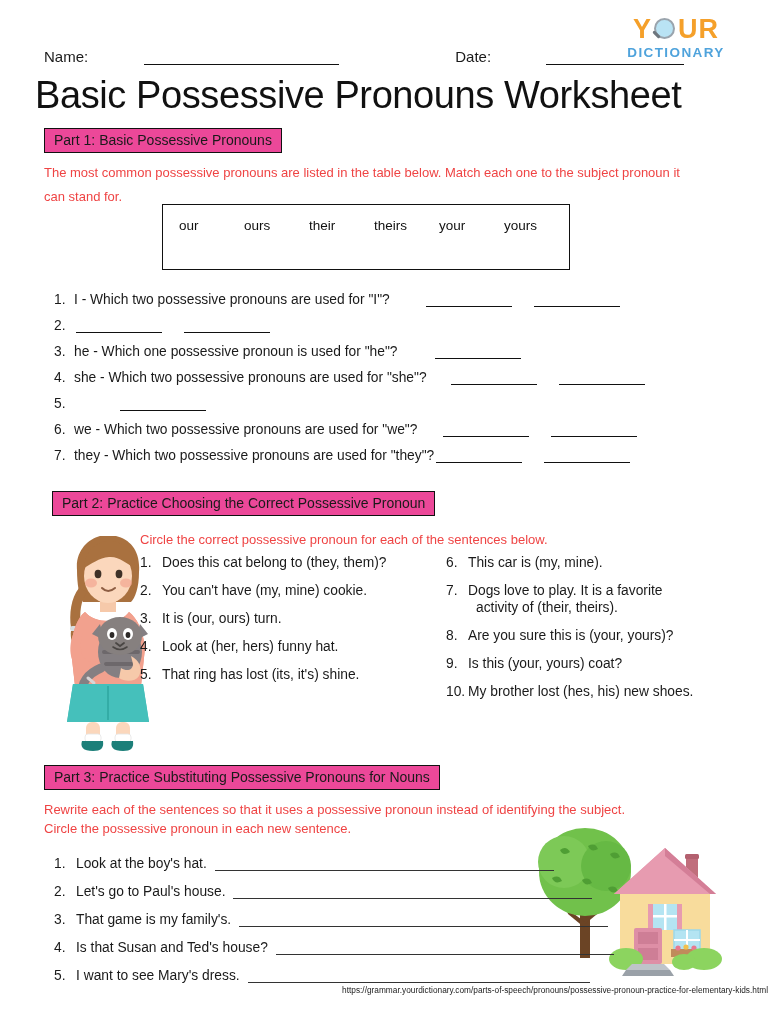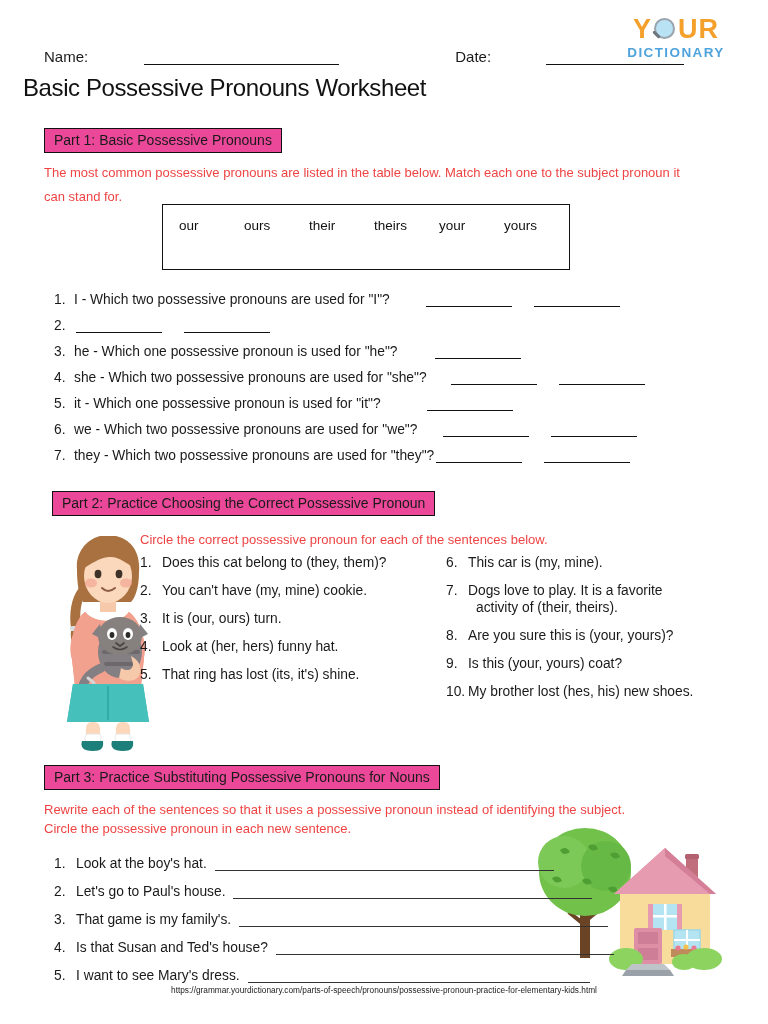--- a/index.html
+++ b/index.html
@@ -63,22 +63,22 @@
   .nd-label { white-space: nowrap; }
   .nd-rule {
     border-bottom: 1.4px solid #111;
     height: 14px;
   }
   .nd-rule.name { width: 212px; margin-left: 8px; }
   .nd-rule.date { width: 150px; margin-left: 7px; }
   .nd-gap { width: 22px; }
 
   .title {
-    position: absolute; left: 23px; top: 74px;
-    font-size: 24px; font-weight: 400;
+    position: absolute; left: 35px; top: 74px;
+    font-size: 38px; font-weight: 400;
     letter-spacing: -0.4px;
     color: #111;
     white-space: nowrap;
   }
 
   
   .part-head {
     position: absolute;
     border: 1.6px solid #111;
     padding: 3px 9px 4px 9px;
@@ -160,21 +160,21 @@
   .q3-blank {
     flex: 1;
     border-bottom: 1.3px solid #333;
     height: 14px;
     margin-left: 8px;
   }
 
   .footer-url {
     position: absolute;
     left: 0; right: 0; top: 985px;
-    text-align: center;
+    text-align: right;
     font-size: 8.3px;
     color: #222;
   }
 
   
   .girl { position: absolute; left: 47px; top: 536px; width: 120px; height: 218px; }
   .girl svg { display: block; }
 
   
   .house { position: absolute; left: 524px; top: 818px; width: 224px; height: 158px; }
@@ -247,21 +247,20 @@
     <div class="q1-item">
       <span class="q1-num">4.</span>
       <span class="q1-text">she - Which two possessive pronouns are used for "she"?</span>
       <span class="q1-blanks" style="margin-left:24px;">
         <span class="q1-blank"></span>
         <span class="q1-blank"></span>
       </span>
     </div>
     <div class="q1-item">
       <span class="q1-num">5.</span>
-      <span class="q1-text">it - Which one possessive pronoun is used for "it"?</span>
       <span class="q1-blanks" style="margin-left:46px;">
         <span class="q1-blank"></span>
       </span>
     </div>
     <div class="q1-item">
       <span class="q1-num">6.</span>
       <span class="q1-text">we - Which two possessive pronouns are used for "we"?</span>
       <span class="q1-blanks" style="margin-left:26px;">
         <span class="q1-blank"></span>
         <span class="q1-blank"></span>

